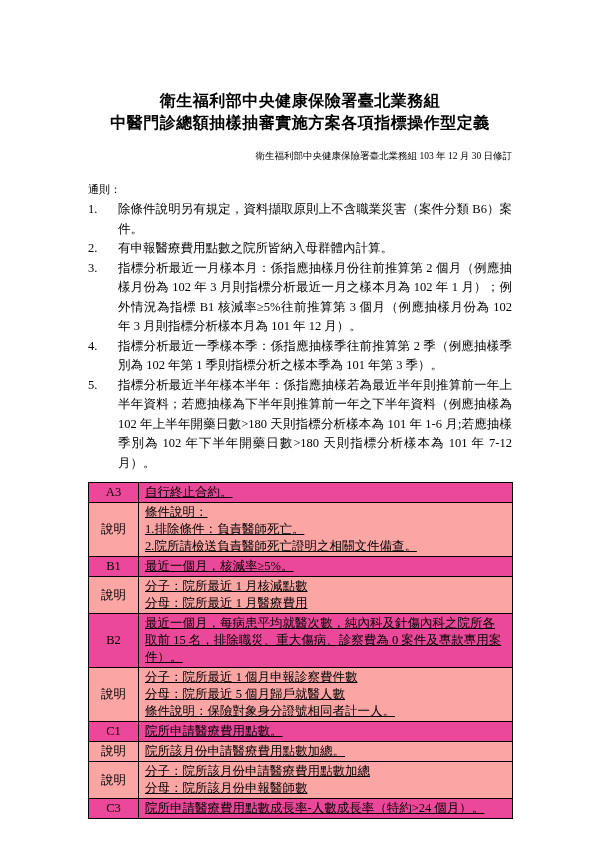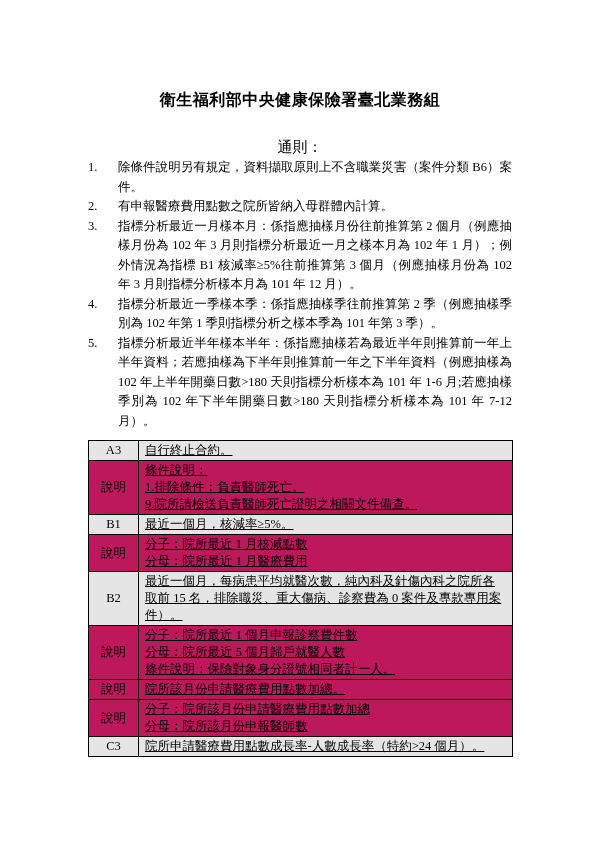--- a/index.html
+++ b/index.html
@@ -14,33 +14,31 @@
     font-family: "Liberation Serif", "DejaVu Serif", serif;
     color: #000000;
     padding: 90px 88px 0 88px;
   }
   .doc-title {
     text-align: center;
     font-size: 16px;
     font-weight: bold;
     line-height: 22px;
     letter-spacing: 0.5px;
-    font-family: Liberation Mono, monospace;
   }
   .revision-note {
     text-align: right;
     font-size: 9.5px;
     line-height: 12px;
     margin-top: 16px;
   }
   .rules-heading {
-    margin-top: 26px;
-    font-size: 15px;
+    margin-top: 18px;
+    font-size: 11px;
     line-height: 18px;
-    text-align: center;
   }
   .rules-list { margin-top: 2px; }
   .rule-item {
     display: flex;
     font-size: 12.5px;
     line-height: 19.5px;
   }
   .rule-num {
     flex: 0 0 30px;
   }
@@ -59,31 +57,33 @@
     font-size: 12.5px;
     line-height: 17px;
     padding: 1px 6px;
     vertical-align: middle;
   }
   td.code-cell {
     width: 50px;
     text-align: center;
     padding: 1px 2px;
   }
-  tr.code-row td { background: #e5e5e5; }
-  tr.desc-row td { background: #be185d; }
+  tr.code-row td { background: #ec4899; }
+  tr.desc-row td { background: #fca5a5; }
   .desc-line { text-align: left; text-decoration: underline; }
 </style>
 </head>
 <body>
 
 <div class="page">
 
   <div class="doc-title">衛生福利部中央健康保險署臺北業務組</div>
+  <div class="doc-title">中醫門診總額抽樣抽審實施方案各項指標操作型定義</div>
 
+  <div class="revision-note">衛生福利部中央健康保險署臺北業務組 103 年 12 月 30 日修訂</div>
 
   <div class="rules-heading">通則：</div>
 
   <div class="rules-list">
     <div class="rule-item">
       <span class="rule-num">1.</span>
       <span class="rule-text">除條件說明另有規定，資料擷取原則上不含職業災害（案件分類 B6）案件。</span>
     </div>
     <div class="rule-item">
       <span class="rule-num">2.</span>
@@ -109,21 +109,21 @@
         <td class="code-cell">A3</td>
         <td>
           <div class="desc-line">自行終止合約。</div>
         </td>
       </tr>
       <tr class="desc-row">
         <td class="code-cell">說明</td>
         <td>
           <div class="desc-line">條件說明：</div>
           <div class="desc-line">1.排除條件：負責醫師死亡。</div>
-          <div class="desc-line">9.院所請檢送負責醫師死亡證明之相關文件備查。</div>
+          <div class="desc-line">2.院所請檢送負責醫師死亡證明之相關文件備查。</div>
         </td>
       </tr>
       <tr class="code-row">
         <td class="code-cell">B1</td>
         <td>
           <div class="desc-line">最近一個月，核減率≥5%。</div>
         </td>
       </tr>
       <tr class="desc-row">
         <td class="code-cell">說明</td>
@@ -139,20 +139,26 @@
         </td>
       </tr>
       <tr class="desc-row">
         <td class="code-cell">說明</td>
         <td>
           <div class="desc-line">分子：院所最近 1 個月申報診察費件數</div>
           <div class="desc-line">分母：院所最近 5 個月歸戶就醫人數</div>
           <div class="desc-line">條件說明：保險對象身分證號相同者計一人。</div>
         </td>
       </tr>
+      <tr class="code-row">
+        <td class="code-cell">C1</td>
+        <td>
+          <div class="desc-line">院所申請醫療費用點數。</div>
+        </td>
+      </tr>
       <tr class="desc-row">
         <td class="code-cell">說明</td>
         <td>
           <div class="desc-line">院所該月份申請醫療費用點數加總。</div>
         </td>
       </tr>
       <tr class="desc-row">
         <td class="code-cell">說明</td>
         <td>
           <div class="desc-line">分子：院所該月份申請醫療費用點數加總</div>

